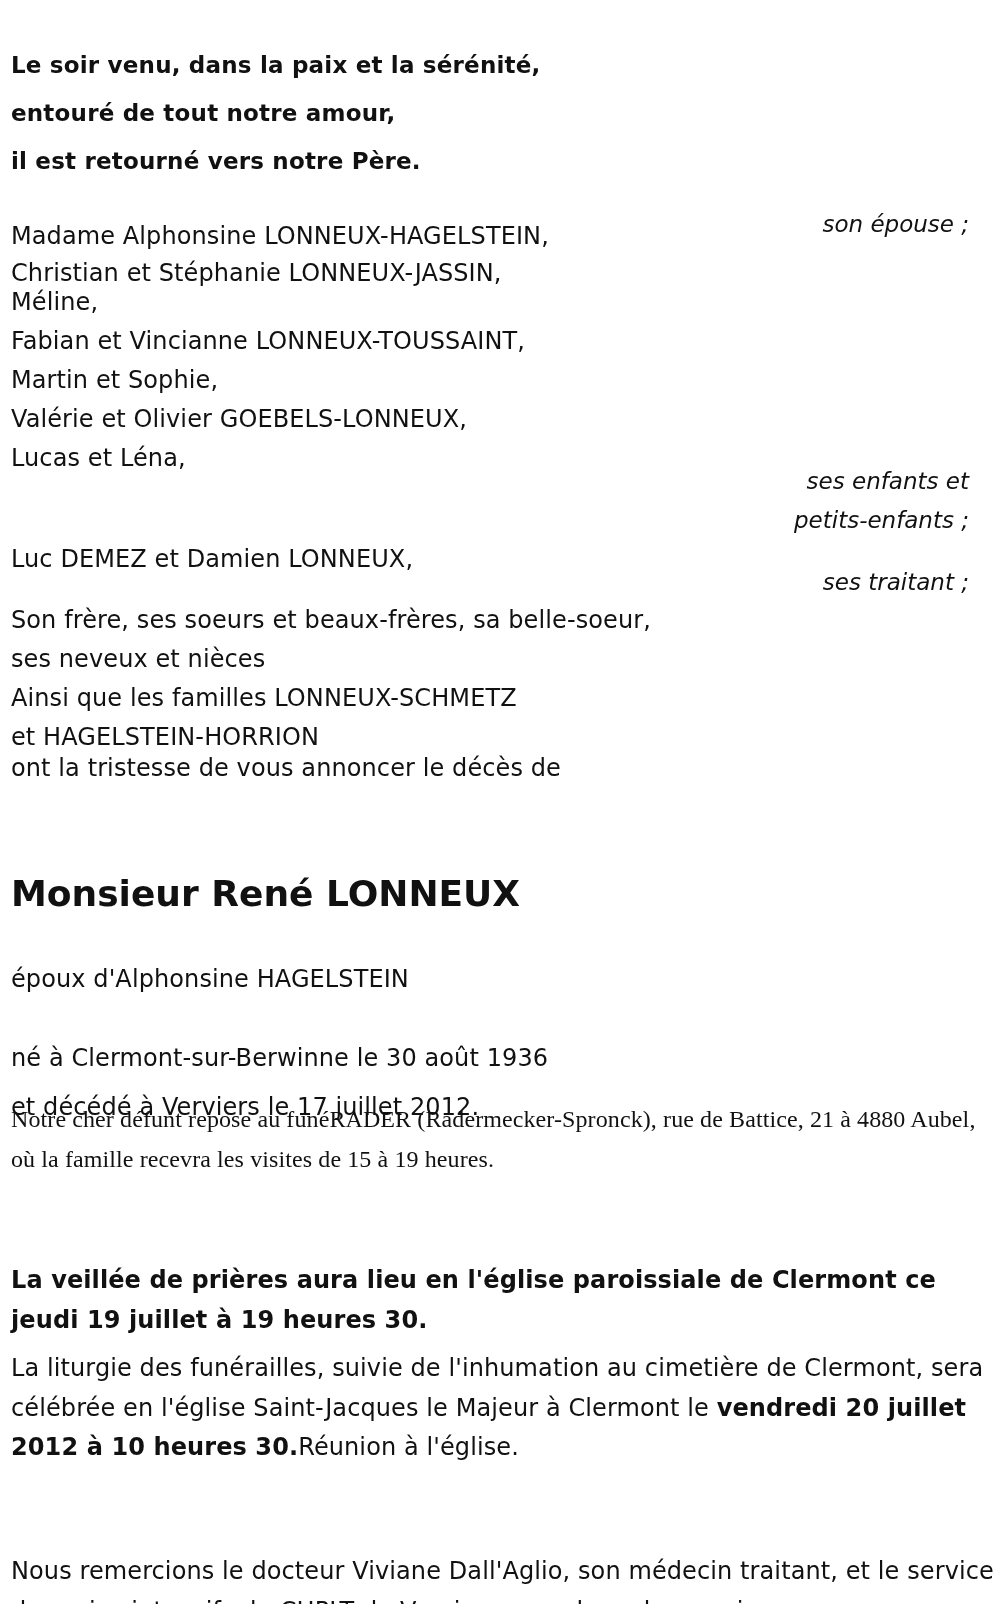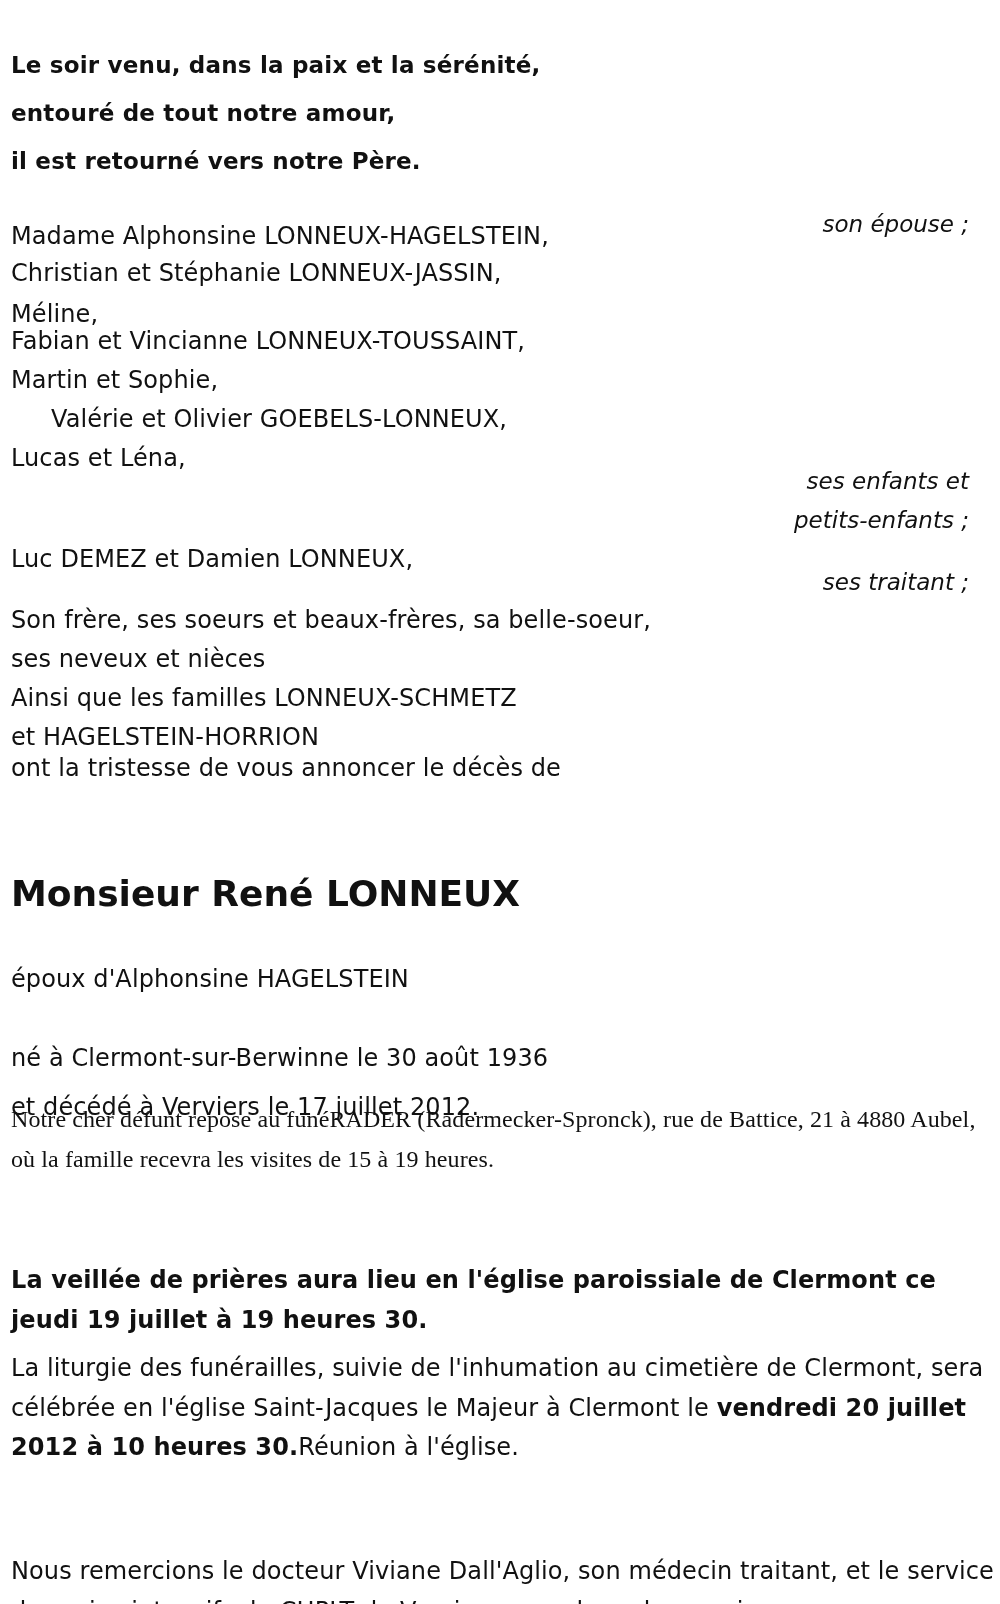--- a/index.html
+++ b/index.html
@@ -66,24 +66,24 @@
 <div class="page">
 
   <div class="abs intro" style="top:15px;">Le soir venu, dans la paix et la sérénité,</div>
   <div class="abs intro" style="top:63px;">entouré de tout notre amour,</div>
   <div class="abs intro" style="top:111px;">il est retourné vers notre Père.</div>
 
   <div class="abs fam" style="top:189px;margin-top:35px;">Madame Alphonsine LONNEUX-HAGELSTEIN,</div>
   <div class="abs rel" style="top:213px;">son épouse ;</div>
 
   <div class="abs fam" style="top:261px;">Christian et Stéphanie LONNEUX-JASSIN,</div>
-  <div class="abs fam" style="top:290px;margin-top:12px;">Méline,</div>
+  <div class="abs fam" style="top:290px;">Méline,</div>
   <div class="abs fam" style="top:329px;">Fabian et Vincianne LONNEUX-TOUSSAINT,</div>
   <div class="abs fam" style="top:368px;">Martin et Sophie,</div>
-  <div class="abs fam" style="top:407px;margin-left:40px;">Valérie et Olivier GOEBELS-LONNEUX,</div>
+  <div class="abs fam" style="top:407px;">Valérie et Olivier GOEBELS-LONNEUX,</div>
   <div class="abs fam" style="top:446px;">Lucas et Léna,</div>
   <div class="abs rel" style="top:470px;">ses enfants et</div>
   <div class="abs rel" style="top:509px;">petits-enfants ;</div>
 
   <div class="abs fam" style="top:547px;">Luc DEMEZ et Damien LONNEUX,</div>
   <div class="abs rel" style="top:571px;">ses traitant ;</div>
 
   <div class="abs fam" style="top:608px;">Son frère, ses soeurs et beaux-frères, sa belle-soeur,</div>
   <div class="abs fam" style="top:647px;">ses neveux et nièces</div>
   <div class="abs fam" style="top:686px;">Ainsi que les familles LONNEUX-SCHMETZ</div>

